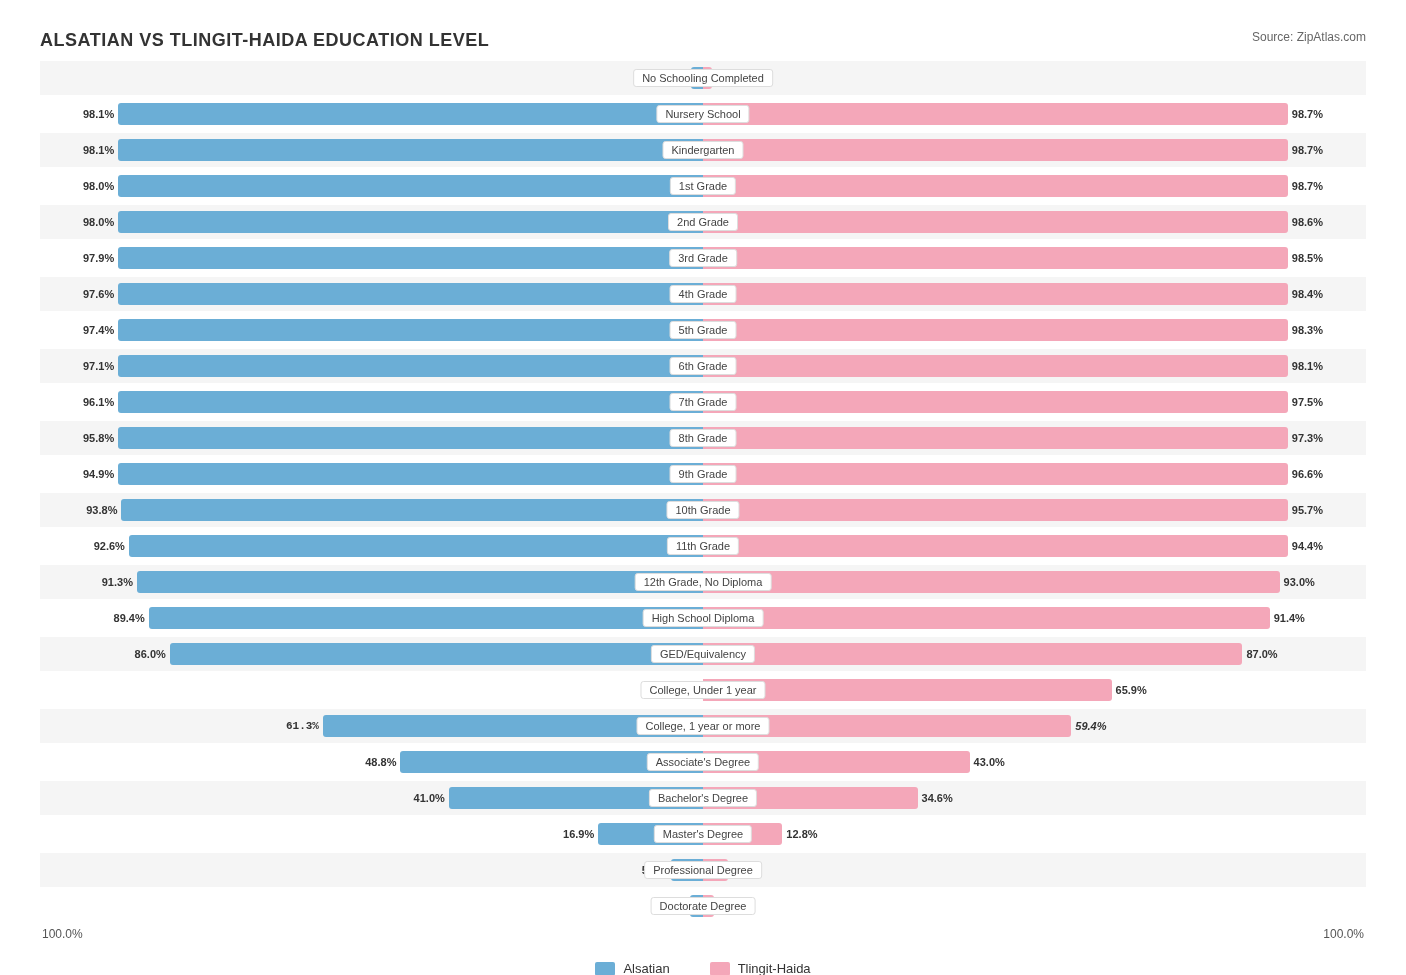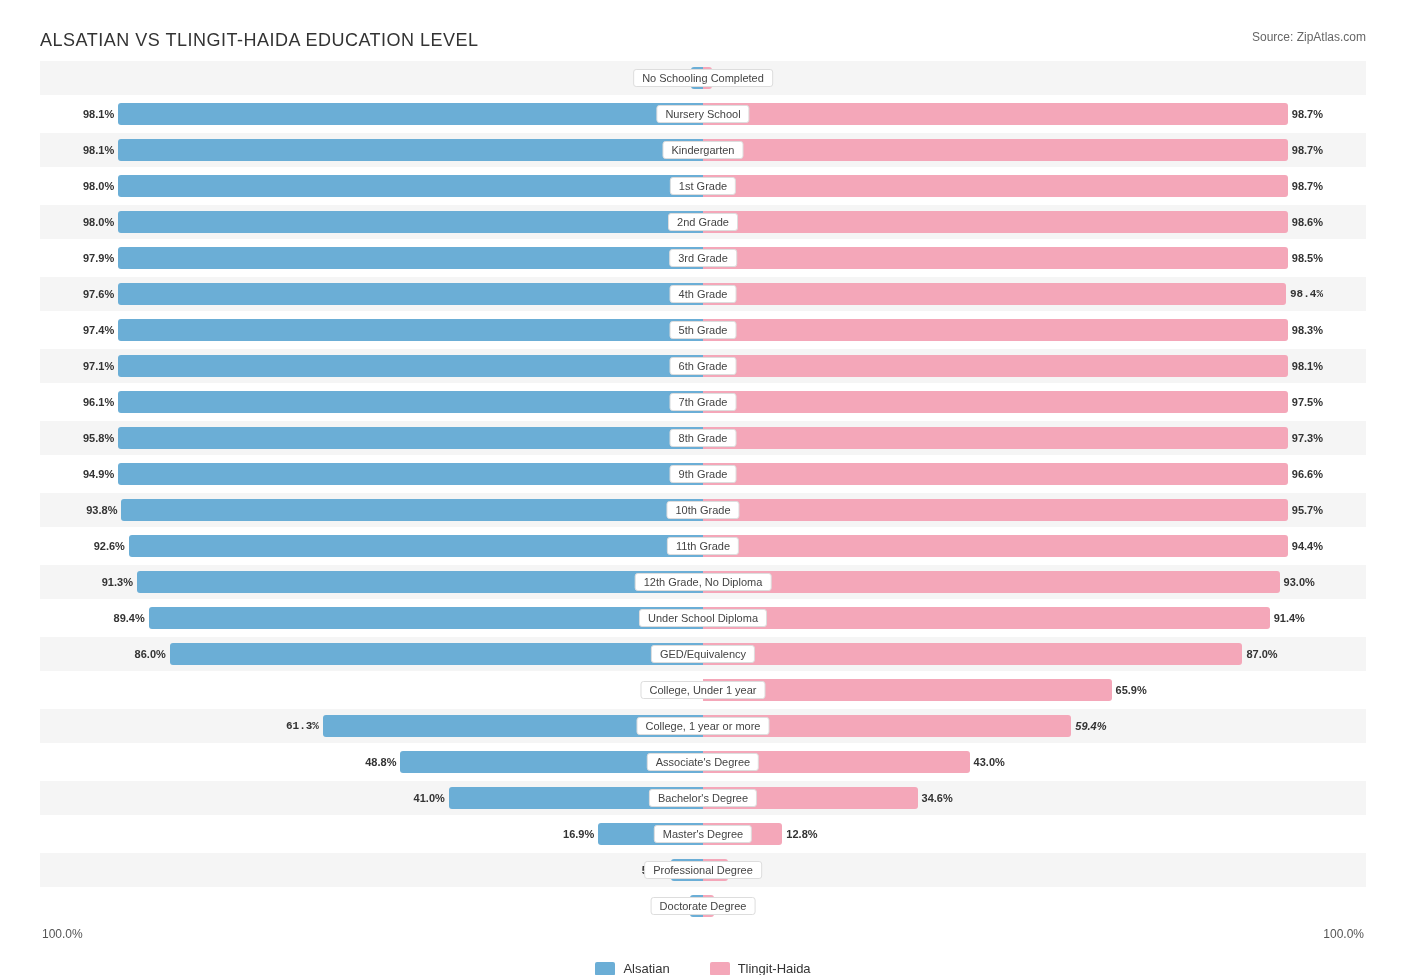--- a/index.html
+++ b/index.html
@@ -9,21 +9,21 @@
       width: 1406px;
       min-height: 975px;
       position: relative;
     }
     .chart-container {
       padding: 30px 40px 60px 40px;
       position: relative;
     }
     .chart-title {
       font-size: 18px;
-      font-weight: normal;
+      font-weight: bold;
       color: #333;
       margin-bottom: 8px;
       text-transform: uppercase;
       letter-spacing: 0.5px;
     }
     .source {
       position: absolute;
       top: 30px;
       right: 40px;
       font-size: 12px;
@@ -211,21 +211,21 @@
         <div class="right-bar" style="width: 610.7px; background: #f4a7b9;"></div>
         <span class="right-value">98.5%</span>
       </div>
     </div>
       <div class="bar-row">
       <div class="left-side" style="width: 620px;">
         <span class="left-value">97.6%</span>
         <div class="left-bar" style="width: 605.12px; background: #6baed6;"></div>
       </div>
       <div class="center-label">4th Grade</div>
-      <div class="right-side" style="width: 620px; font-family: Liberation Mono, monospace;">
+      <div class="right-side" style="width: 620px;">
         <div class="right-bar" style="width: 610.08px; background: #f4a7b9;"></div>
         <span class="right-value">98.4%</span>
       </div>
     </div>
       <div class="bar-row">
       <div class="left-side" style="width: 620px;">
         <span class="left-value">97.4%</span>
         <div class="left-bar" style="width: 603.8800000000001px; background: #6baed6;"></div>
       </div>
       <div class="center-label">5th Grade</div>
@@ -309,21 +309,21 @@
       <div class="right-side" style="width: 620px;">
         <div class="right-bar" style="width: 576.6px; background: #f4a7b9;"></div>
         <span class="right-value">93.0%</span>
       </div>
     </div>
       <div class="bar-row">
       <div class="left-side" style="width: 620px;">
         <span class="left-value">89.4%</span>
         <div class="left-bar" style="width: 554.28px; background: #6baed6;"></div>
       </div>
-      <div class="center-label">Under School Diploma</div>
+      <div class="center-label">High School Diploma</div>
       <div class="right-side" style="width: 620px;">
         <div class="right-bar" style="width: 566.6800000000001px; background: #f4a7b9;"></div>
         <span class="right-value">91.4%</span>
       </div>
     </div>
       <div class="bar-row">
       <div class="left-side" style="width: 620px;">
         <span class="left-value">86.0%</span>
         <div class="left-bar" style="width: 533.2px; background: #6baed6;"></div>
       </div>

